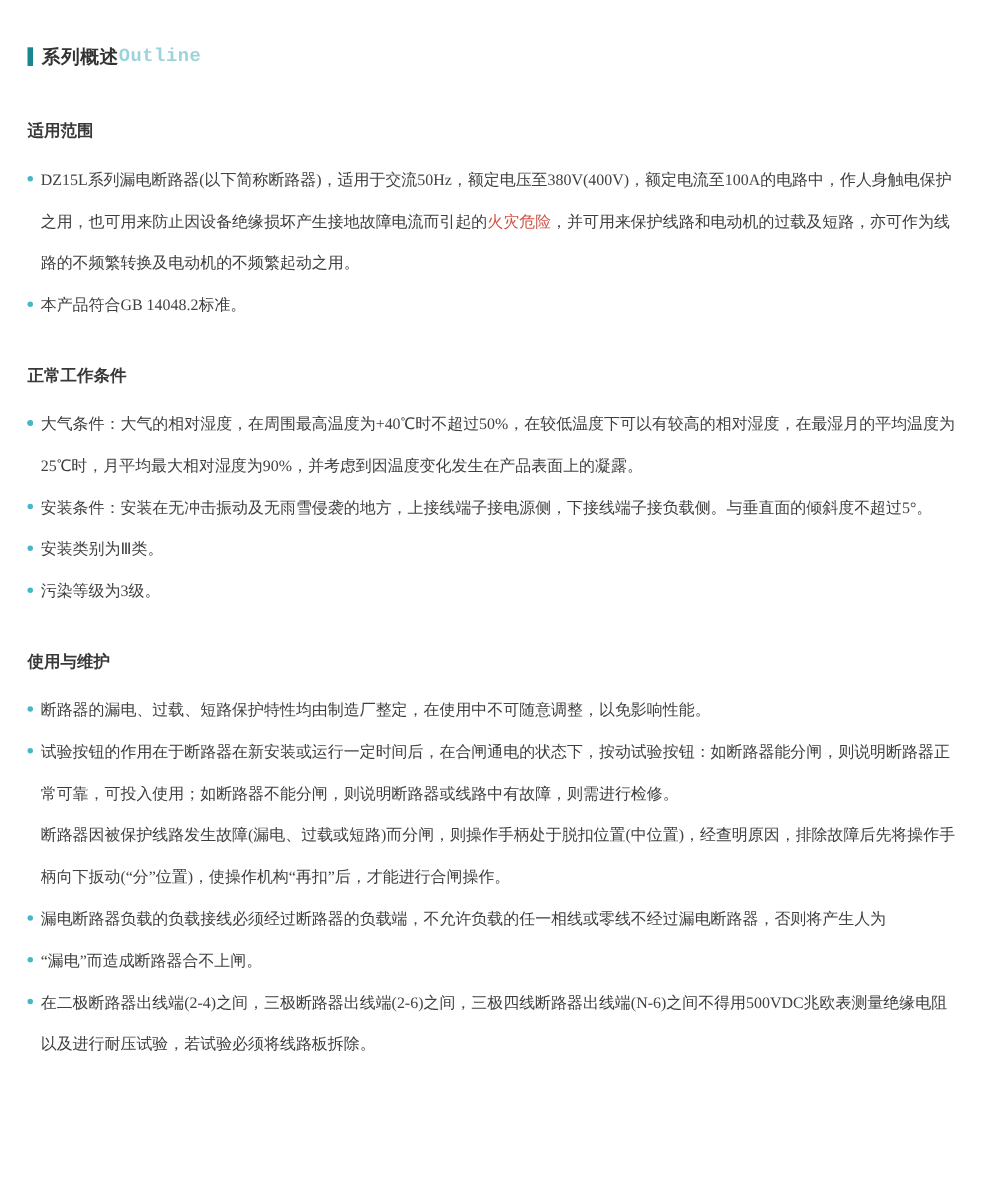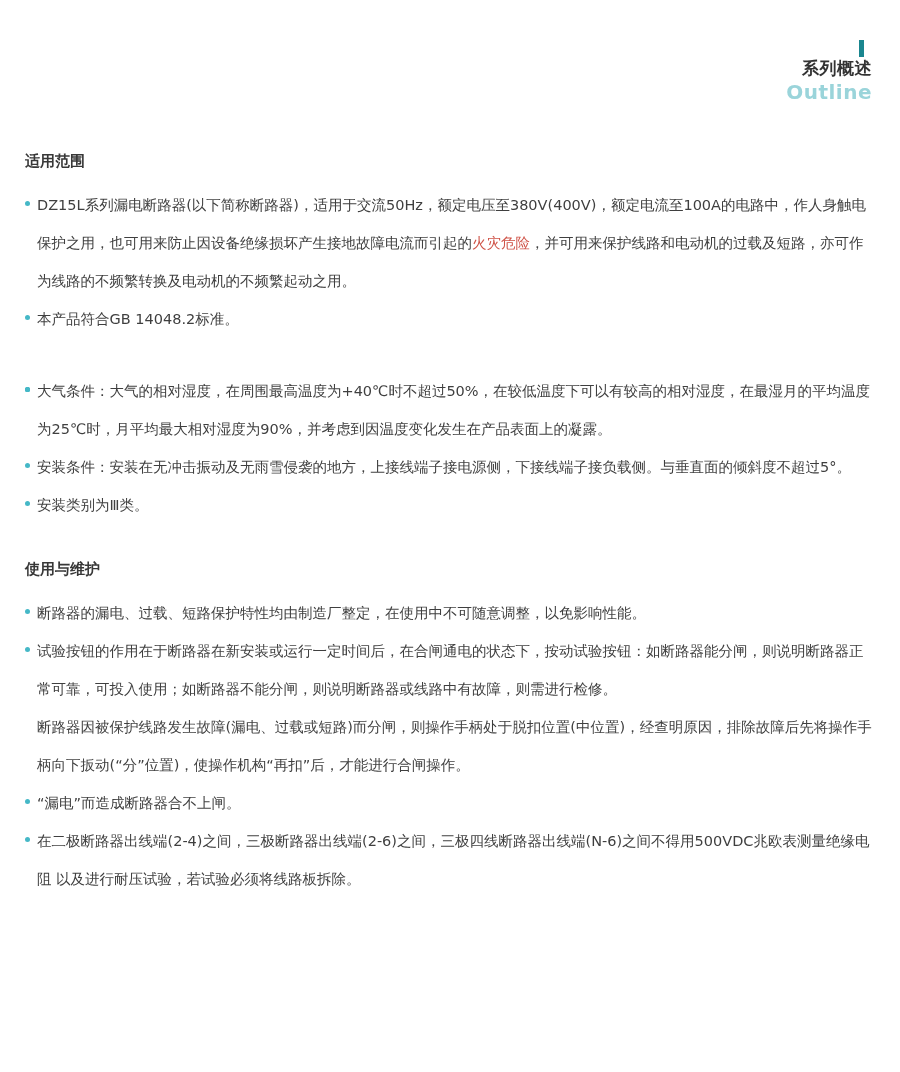--- a/index.html
+++ b/index.html
@@ -18,45 +18,45 @@
     color: var(--text);
   }
   .page {
     width: 900px;
     min-height: 1072px;
     background: #ffffff;
     padding: 40px 28px 30px 25px;
   }
   .page-title {
     display: flex;
-    align-items: flex-end;
+    align-items: center;
     margin-bottom: 46px;
-    flex-direction: column;
   }
   .accent-bar {
     display: inline-block;
     width: 5px;
     height: 17px;
     background: var(--accent);
     margin-right: 8px;
   }
   .title-zh {
     font-size: 17px;
     font-weight: bold;
     color: #333333;
     letter-spacing: 0.5px;
   }
   .title-en {
-    font-size: 20px;
+    font-size: 17px;
     font-weight: bold;
     color: var(--title-en);
-    margin-left: 10px;
+    margin-left: 0;
     letter-spacing: 0.5px;
+    font-family: Liberation Mono, monospace;
   }
-  .section { margin-bottom: 34px; }
+  .section { margin-bottom: 34px; font-family: Liberation Serif, serif; }
   .section-heading {
     font-size: 15px;
     font-weight: bold;
     color: #383838;
     margin: 0 0 14px 0;
     line-height: 22px;
   }
   .item-list {
     list-style: none;
     margin: 0;
@@ -91,32 +91,35 @@
   </div>
   <div id="sections">
       <section class="section">
         <h2 class="section-heading">适用范围</h2>
         <ul class="item-list">
           <li class="item bulleted"><span class="dot"></span><span class="item-text"><span>DZ15L系列漏电断路器(以下简称断路器)，适用于交流50Hz，额定电压至380V(400V)，额定电流至100A的电路中，作人身触电保护之用，也可用来防止因设备绝缘损坏产生接地故障电流而引起的</span><span class="hl">火灾危险</span><span>，并可用来保护线路和电动机的过载及短路，亦可作为线路的不频繁转换及电动机的不频繁起动之用。</span></span></li>
           <li class="item bulleted"><span class="dot"></span><span class="item-text"><span>本产品符合GB 14048.2标准。</span></span></li>
         </ul>
       </section>
       <section class="section">
+        <h2 class="section-heading">正常工作条件</h2>
         <ul class="item-list">
           <li class="item bulleted"><span class="dot"></span></li>
           <li class="item bulleted"><span class="dot"></span></li>
           <li class="item bulleted"><span class="dot"></span><span class="item-text"><span>大气条件：大气的相对湿度，在周围最高温度为+40℃时不超过50%，在较低温度下可以有较高的相对湿度，在最湿月的平均温度为25℃时，月平均最大相对湿度为90%，并考虑到因温度变化发生在产品表面上的凝露。</span></span></li>
           <li class="item bulleted"><span class="dot"></span><span class="item-text"><span>安装条件：安装在无冲击振动及无雨雪侵袭的地方，上接线端子接电源侧，下接线端子接负载侧。与垂直面的倾斜度不超过5°。</span></span></li>
           <li class="item bulleted"><span class="dot"></span><span class="item-text"><span>安装类别为Ⅲ类。</span></span></li>
+          <li class="item bulleted"><span class="dot"></span><span class="item-text"><span>污染等级为3级。</span></span></li>
         </ul>
       </section>
       <section class="section">
         <h2 class="section-heading">使用与维护</h2>
         <ul class="item-list">
           <li class="item bulleted"><span class="dot"></span><span class="item-text"><span>断路器的漏电、过载、短路保护特性均由制造厂整定，在使用中不可随意调整，以免影响性能。</span></span></li>
           <li class="item bulleted"><span class="dot"></span><span class="item-text"><span>试验按钮的作用在于断路器在新安装或运行一定时间后，在合闸通电的状态下，按动试验按钮：如断路器能分闸，则说明断路器正常可靠，可投入使用；如断路器不能分闸，则说明断路器或线路中有故障，则需进行检修。</span></span></li>
           <li class="item continuation"><span class="item-text"><span>断路器因被保护线路发生故障(漏电、过载或短路)而分闸，则操作手柄处于脱扣位置(中位置)，经查明原因，排除故障后先将操作手柄向下扳动(“分”位置)，使操作机构“再扣”后，才能进行合闸操作。</span></span></li>
+          <li class="item bulleted"><span class="dot"></span><span class="item-text"><span>漏电断路器负载的负载接线必须经过断路器的负载端，不允许负载的任一相线或零线不经过漏电断路器，否则将产生人为</span></span></li>
           <li class="item bulleted"><span class="dot"></span><span class="item-text"><span>“漏电”而造成断路器合不上闸。</span></span></li>
           <li class="item bulleted"><span class="dot"></span><span class="item-text"><span>在二极断路器出线端(2-4)之间，三极断路器出线端(2-6)之间，三极四线断路器出线端(N-6)之间不得用500VDC兆欧表测量绝缘电阻 以及进行耐压试验，若试验必须将线路板拆除。</span></span></li>
         </ul>
       </section>
     </div>
 </div>
 
 </body></html>

